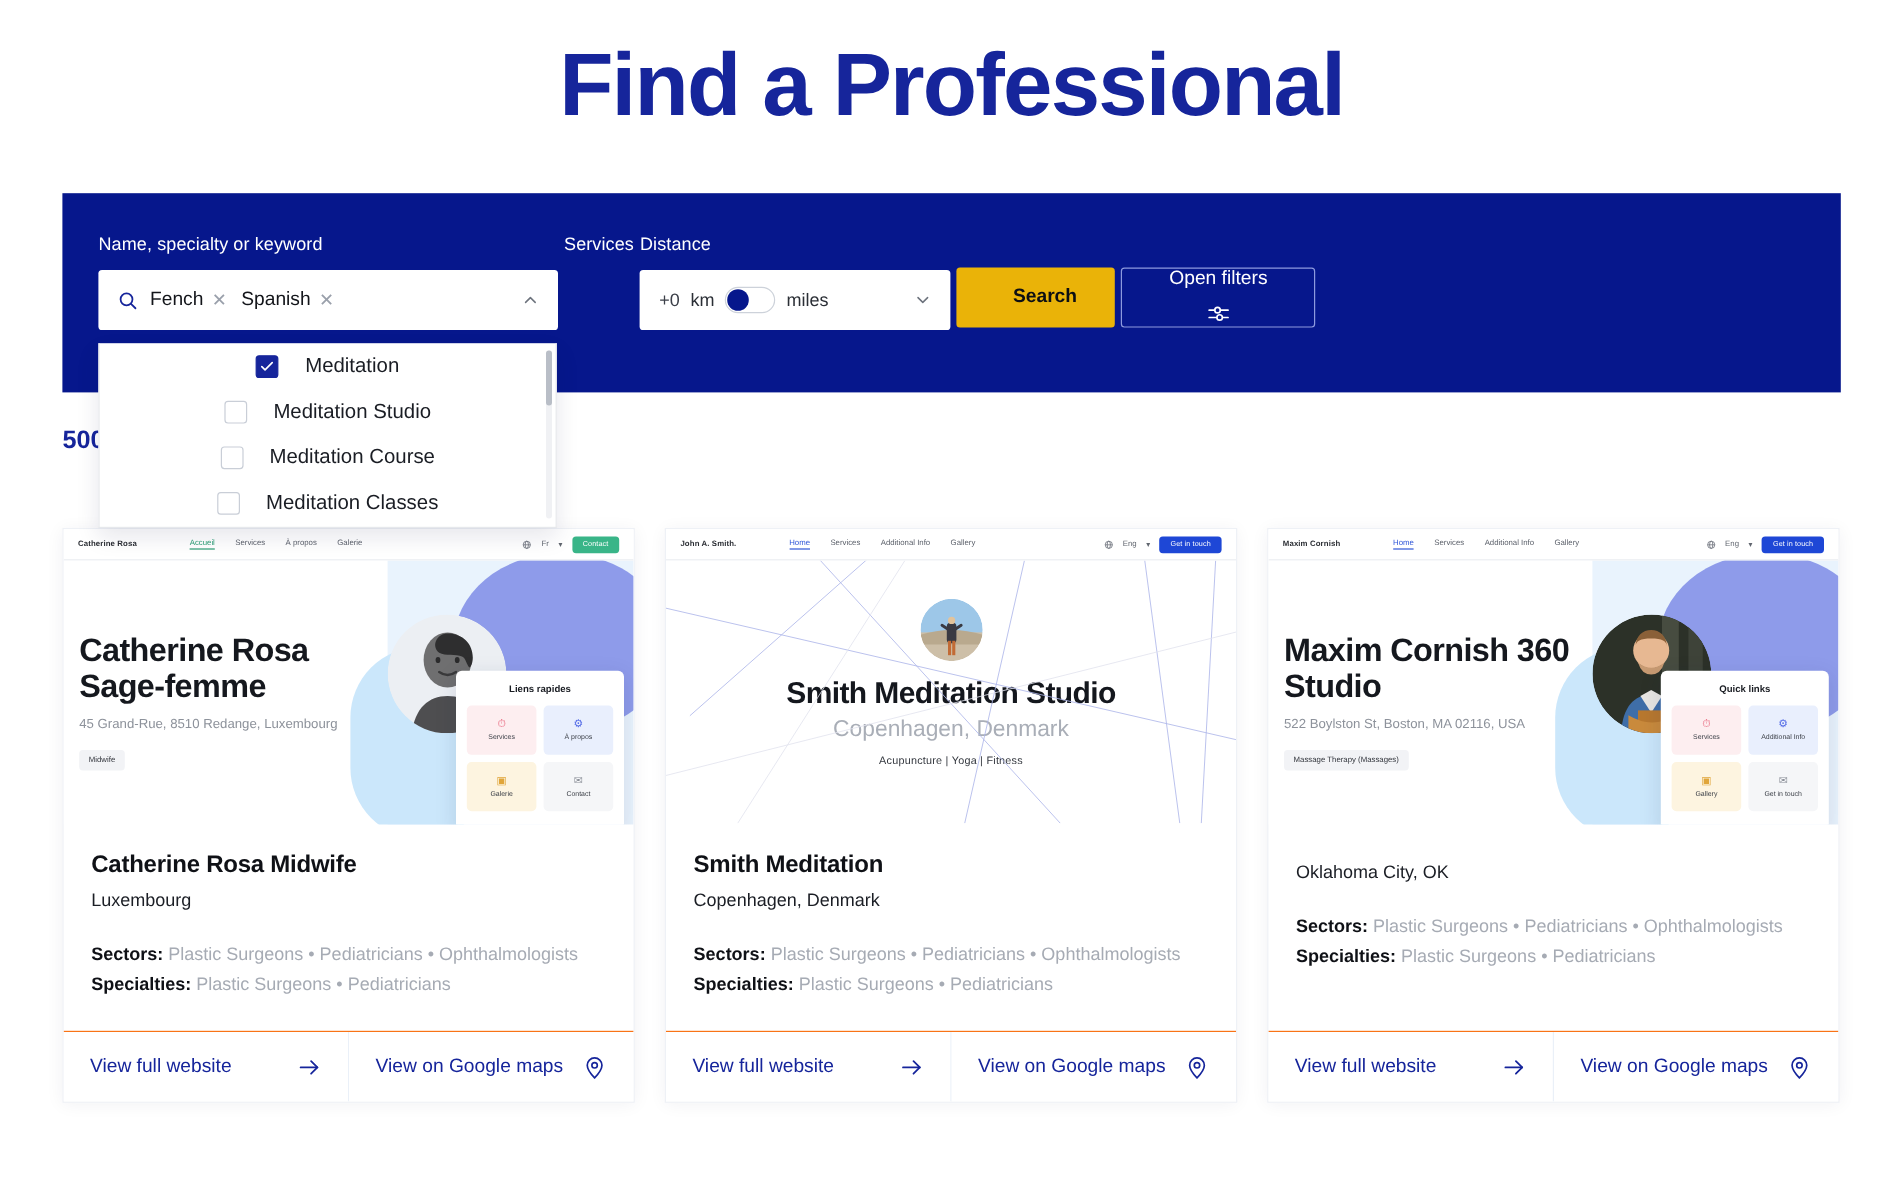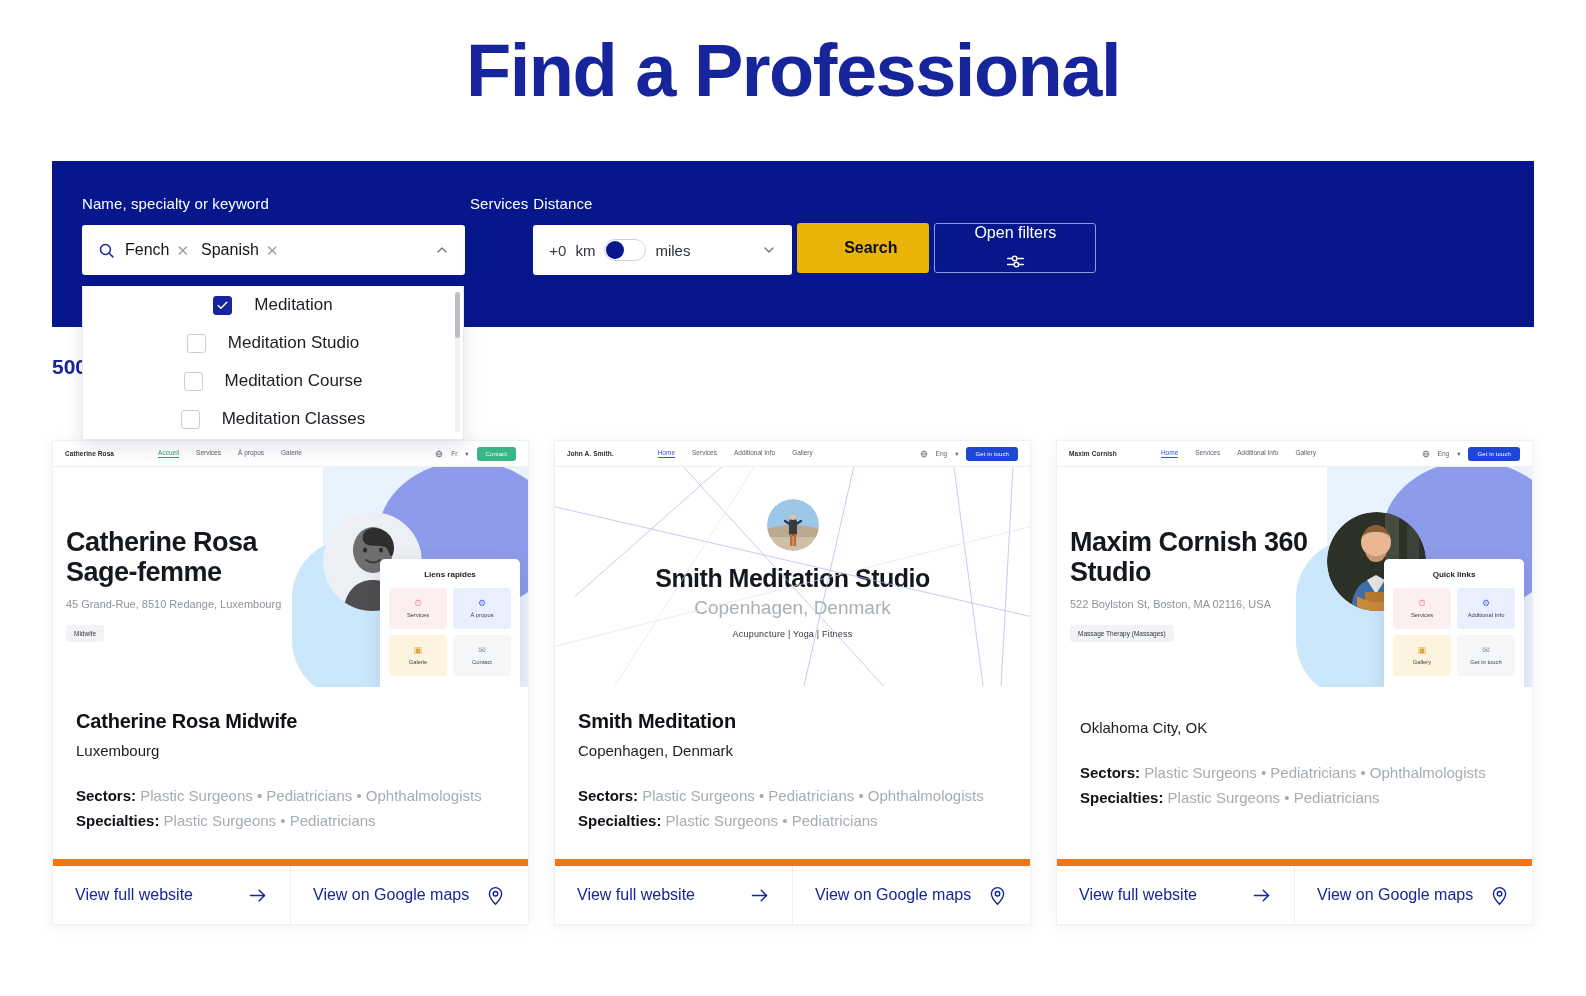--- a/index.html
+++ b/index.html
@@ -237,21 +237,21 @@
 
   
   .c-body { padding: 23px 23px 0 23px; flex: 1; }
   .c-name { font-size: 20px; font-weight: 700; color: #0f1116; letter-spacing: -.2px; }
   .c-loc { font-size: 15px; color: #1b1e25; margin-top: 9px; }
   .c-meta { margin-top: 28px; }
   .c-row { font-size: 15px; margin-bottom: 8px; }
   .c-row b { color: #0f1116; font-weight: 700; }
   .c-row span { color: #a6abb4; }
 
-  .c-actions { display: flex; border-top: 7px solid #f97316; margin-top: 22px; }
+  .c-actions { display: flex; border-top: 1px solid #f97316; margin-top: 22px; }
   .c-btn {
     flex: 1; height: 58px;
     display: flex; align-items: center; justify-content: space-between;
     padding: 0 22px; font-size: 16px; color: #16259b;
     background: #fff; cursor: pointer;
   }
   .c-btn:first-child { border-right: 1px solid #eaf0f8; }
 
   svg { display: block; }
 </style>

